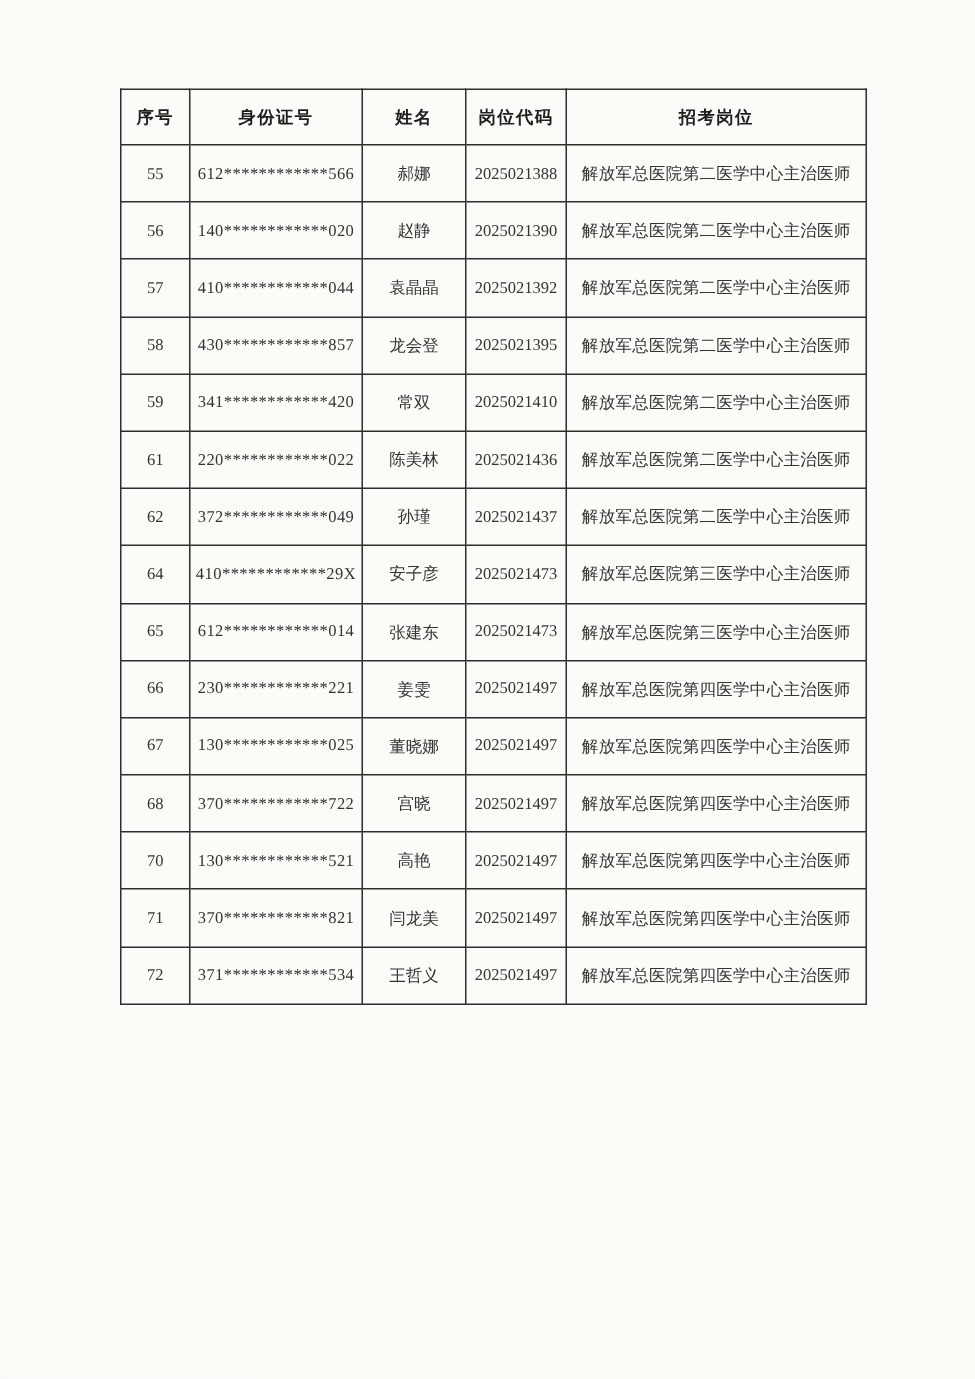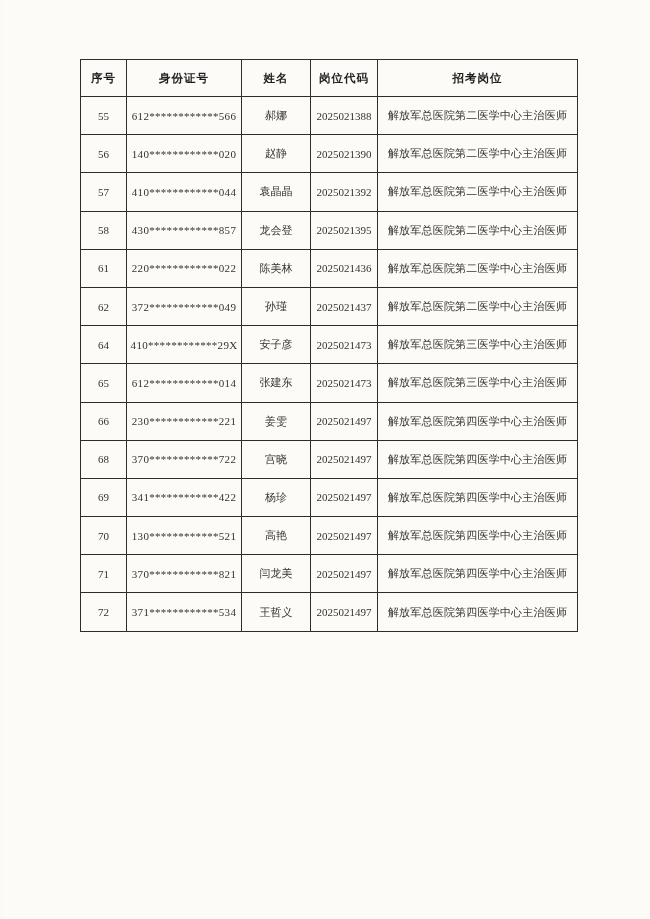--- a/index.html
+++ b/index.html
@@ -112,20 +112,27 @@
   </tr>
 
   <tr>
     <td class="col-index">58</td>
     <td class="col-id">430************857</td>
     <td class="col-name">龙会登</td>
     <td class="col-code">2025021395</td>
     <td class="col-position">解放军总医院第二医学中心主治医师</td>
   </tr>
 
+  <tr>
+    <td class="col-index">59</td>
+    <td class="col-id">341************420</td>
+    <td class="col-name">常双</td>
+    <td class="col-code">2025021410</td>
+    <td class="col-position">解放军总医院第二医学中心主治医师</td>
+  </tr>
 
 
   <tr>
     <td class="col-index">61</td>
     <td class="col-id">220************022</td>
     <td class="col-name">陈美林</td>
     <td class="col-code">2025021436</td>
     <td class="col-position">解放军总医院第二医学中心主治医师</td>
   </tr>
 
@@ -155,36 +162,36 @@
   </tr>
 
   <tr>
     <td class="col-index">66</td>
     <td class="col-id">230************221</td>
     <td class="col-name">姜雯</td>
     <td class="col-code">2025021497</td>
     <td class="col-position">解放军总医院第四医学中心主治医师</td>
   </tr>
 
+  <tr>
+    <td class="col-index">67</td>
+    <td class="col-id">130************025</td>
+    <td class="col-name">董晓娜</td>
+    <td class="col-code">2025021497</td>
+    <td class="col-position">解放军总医院第四医学中心主治医师</td>
+  </tr>
 
   <tr>
     <td class="col-index">68</td>
     <td class="col-id">370************722</td>
     <td class="col-name">宫晓</td>
     <td class="col-code">2025021497</td>
     <td class="col-position">解放军总医院第四医学中心主治医师</td>
   </tr>
 
-  <tr>
-    <td class="col-index">69</td>
-    <td class="col-id">341************422</td>
-    <td class="col-name">杨珍</td>
-    <td class="col-code">2025021497</td>
-    <td class="col-position">解放军总医院第四医学中心主治医师</td>
-  </tr>
 
   <tr>
     <td class="col-index">70</td>
     <td class="col-id">130************521</td>
     <td class="col-name">高艳</td>
     <td class="col-code">2025021497</td>
     <td class="col-position">解放军总医院第四医学中心主治医师</td>
   </tr>
 
   <tr>

